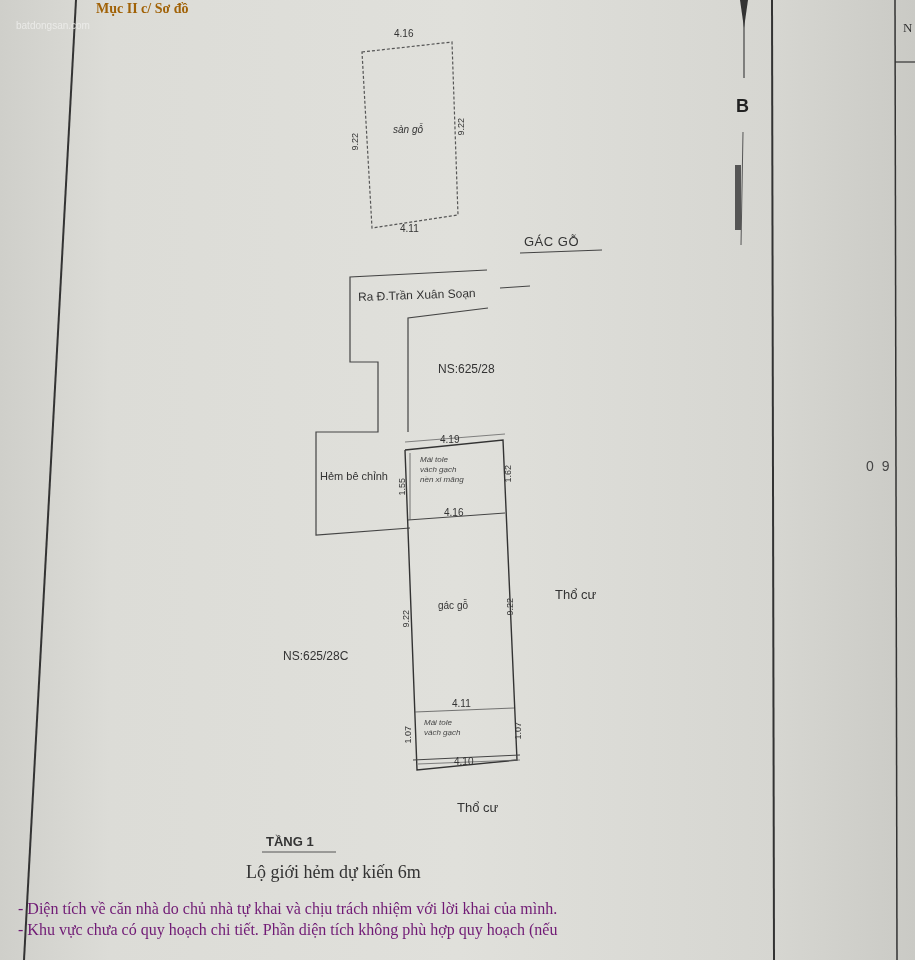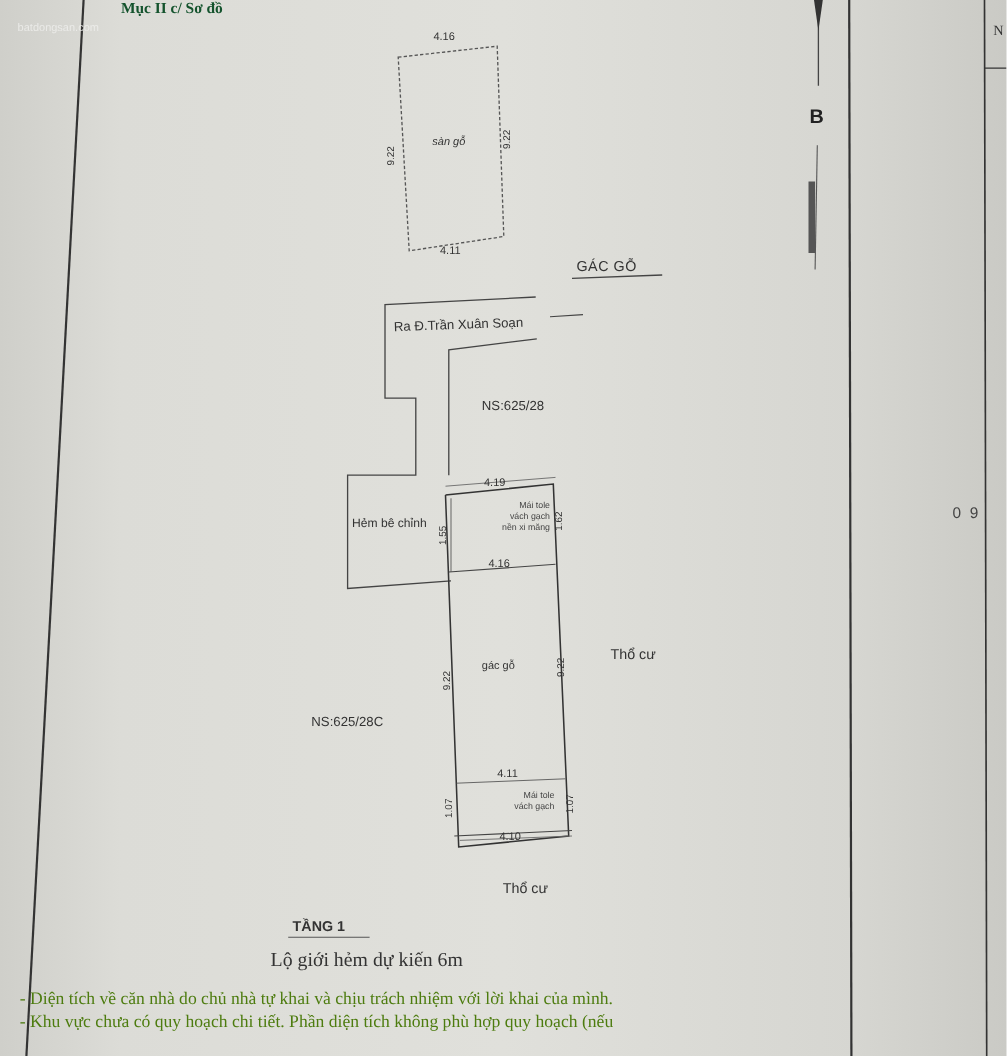--- a/index.html
+++ b/index.html
@@ -6,21 +6,21 @@
   body {
     width:915px; height:960px; overflow:hidden; position:relative;
     background: linear-gradient(90deg, #cfcfca 0%, #dcdcd7 12%, #e0e0db 50%, #d6d6d1 85%, #cacac5 100%);
     font-family: "Liberation Sans", sans-serif;
     color:#2a2a2a;
   }
   .abs { position:absolute; }
   .serif { font-family: "Liberation Serif", "DejaVu Serif", serif; }
   .vtext { position:absolute; writing-mode: vertical-rl; transform: rotate(180deg); font-size:9px; color:#333; }
   .small { font-size:10px; color:#333; }
-  .tiny { font-size:8px; color:#444; text-align:right; line-height:10px; }
+  .tiny { font-size:8px; color:#444; text-align:left; line-height:10px;font-style:italic; }
   .watermark { color:#f0f0ee; font-size:10px; opacity:0.8; }
   svg { position:absolute; left:0; top:0; }
 </style>
 </head>
 <body>
 
 <svg width="915" height="960" viewBox="0 0 915 960">
 
   <line x1="76" y1="0" x2="24" y2="960" stroke="#333" stroke-width="2"></line>
 
@@ -50,21 +50,21 @@
   <line x1="413" y1="760" x2="520" y2="755" stroke="#444" stroke-width="1"></line>
 
   <line x1="405" y1="442" x2="505" y2="434" stroke="#666" stroke-width="0.8"></line>
   <line x1="418" y1="764" x2="520" y2="760" stroke="#666" stroke-width="0.8"></line>
 
   <line x1="262" y1="852" x2="336" y2="852" stroke="#555" stroke-width="1"></line>
 </svg>
 
 <div class="abs watermark" style="left:16px;top:20px;">batdongsan.com</div>
 
-<div class="abs serif" style="left:110px;top:1px;font-size:14px;font-weight:bold;color:#14532d;">Mục II c/ Sơ đồ</div>
+<div class="abs serif" style="left:96px;top:1px;font-size:14px;font-weight:bold;color:#a16207;">Mục II c/ Sơ đồ</div>
 
 <div class="abs" style="left:736px;top:96px;font-size:18px;font-weight:bold;color:#222;">B</div>
 
 <div class="abs serif" style="left:903px;top:20px;font-size:13px;color:#333;">N</div>
 <div class="abs" style="left:866px;top:458px;font-size:14px;color:#444;letter-spacing:2px;">0 9</div>
 
 <div class="abs small" style="left:394px;top:28px;">4.16</div>
 <div class="abs small" style="left:400px;top:223px;">4.11</div>
 <div class="vtext" style="left:350px;top:133px;">9.22</div>
 <div class="vtext" style="left:456px;top:118px;">9.22</div>
@@ -97,16 +97,16 @@
 <div class="vtext" style="left:403px;top:726px;">1.07</div>
 <div class="vtext" style="left:513px;top:722px;">1.07</div>
 <div class="abs tiny" style="left:424px;top:718px;width:80px;">
   <div>Mái tole</div>
   <div>vách gạch</div>
 </div>
 
 <div class="abs" style="left:266px;top:834px;font-size:13px;font-weight:bold;color:#333;text-align:center;">TẦNG 1</div>
 <div class="abs serif" style="left:246px;top:862px;font-size:18px;color:#333;">Lộ giới hẻm dự kiến 6m</div>
 
-<div class="abs serif" style="left:18px;top:898px;width:760px;font-size:16px;line-height:21px;color:#4d7c0f;">
+<div class="abs serif" style="left:18px;top:898px;width:760px;font-size:16px;line-height:21px;color:#701a75;">
   <div>- <span>Diện tích về căn nhà do chủ nhà tự khai và chịu trách nhiệm với lời khai của mình.</span></div>
   <div>- <span>Khu vực chưa có quy hoạch chi tiết. Phần diện tích không phù hợp quy hoạch (nếu</span></div>
 </div>
 
 </body></html>

